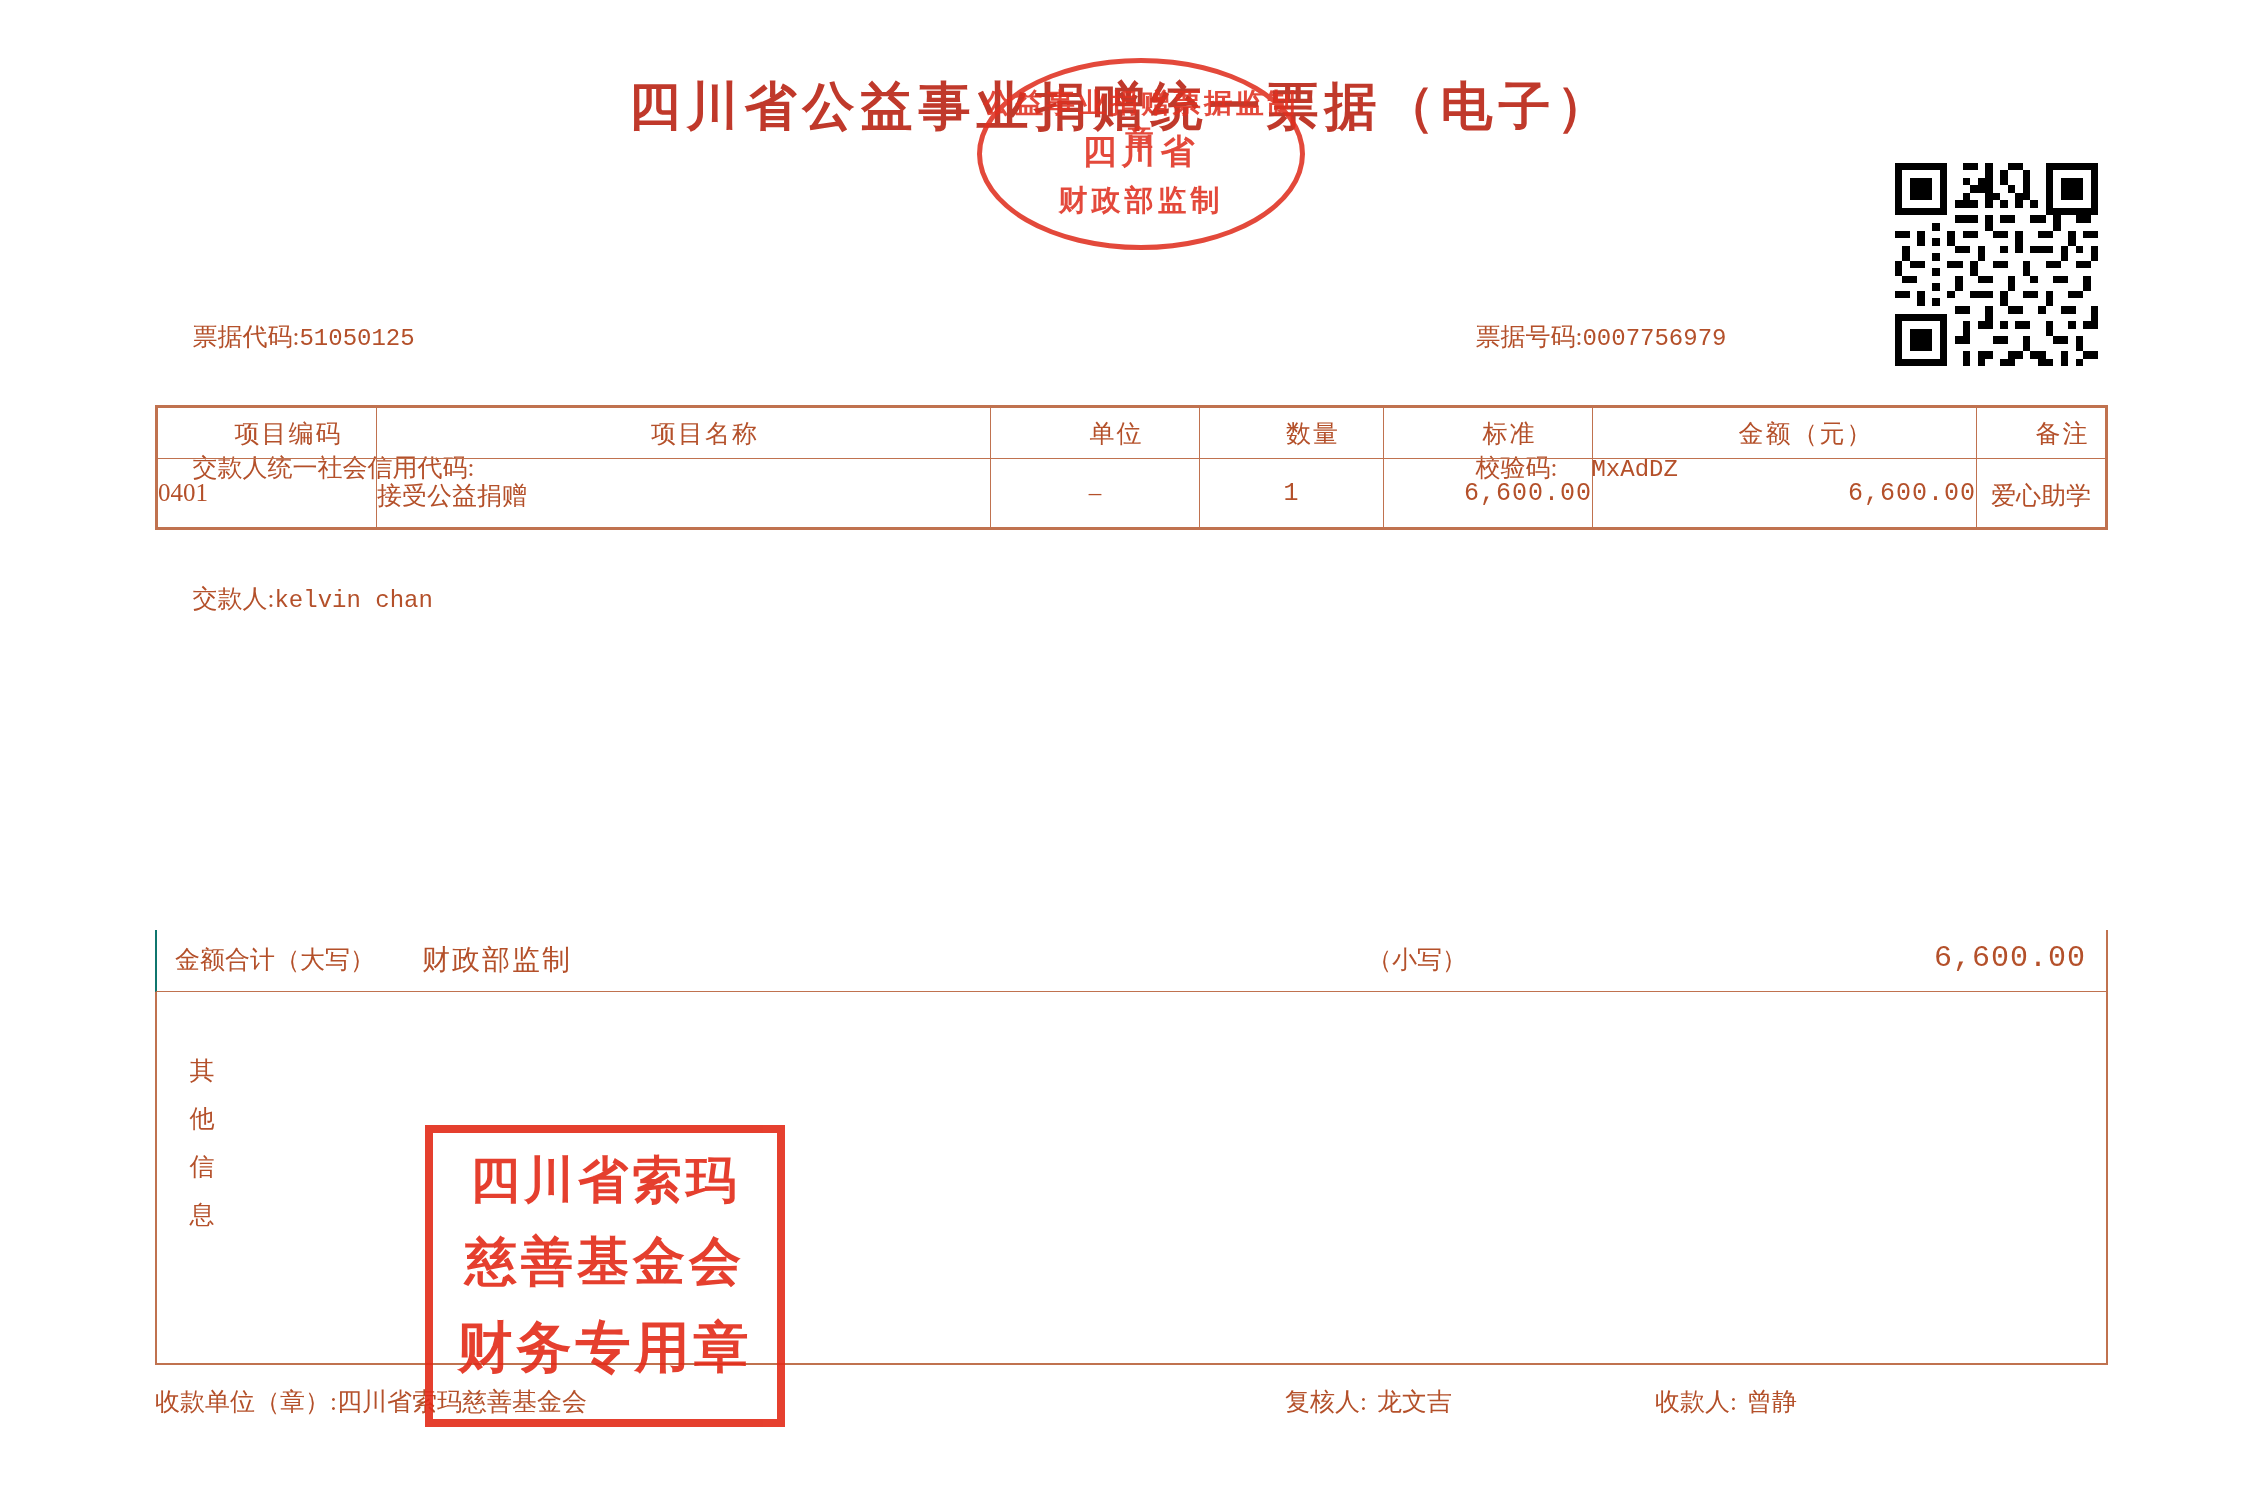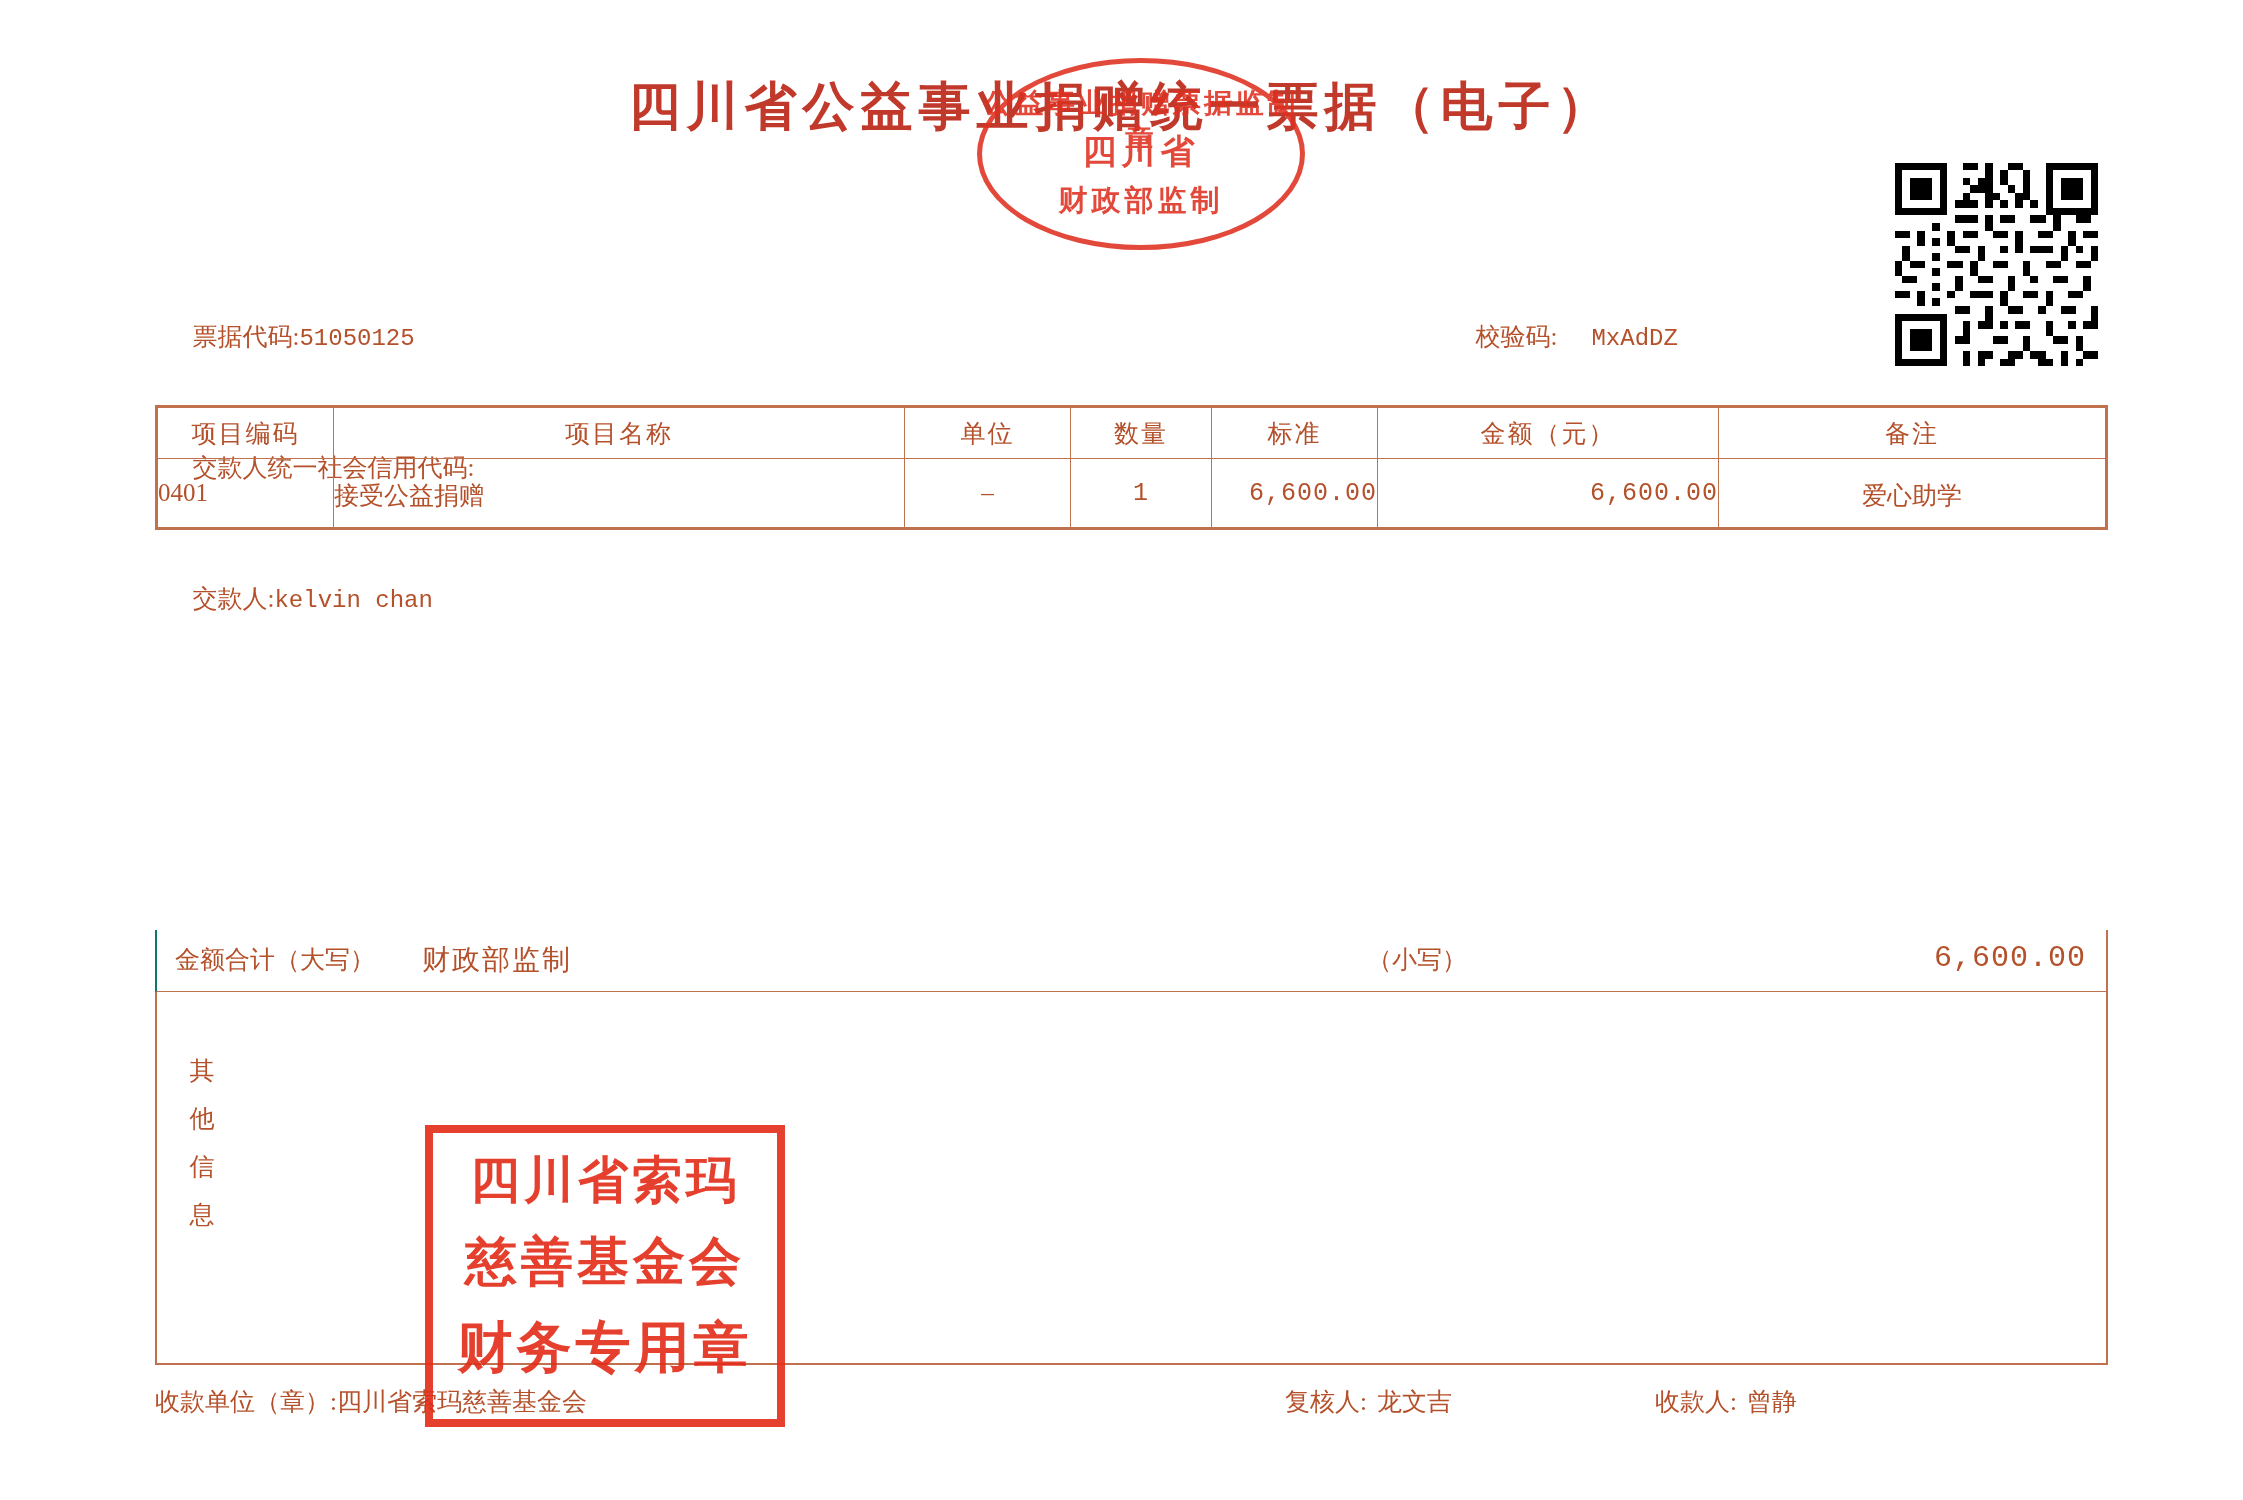--- a/index.html
+++ b/index.html
@@ -94,20 +94,21 @@
     border: 1px solid #c0724f;
     color: #b4502a;
     font-size: 25px;
     font-weight: normal;
     padding: 0;
   }
   .tbl thead th {
     height: 50px;
     text-align: center;
     letter-spacing: 2px;
+    padding-left: 43px;
   }
   .tbl tbody td {
     height: 48px;
     vertical-align: top;
     padding-top: 20px;
   }
   .body-row td { height: 440px; }
   .c-code   { width: 175px; text-align: left;  padding-left: 13px; }
   .c-name   { width: 570px; text-align: left;  padding-left: 38px; }
   .c-unit   { width: 165px; text-align: center; }
@@ -385,20 +386,23 @@
     <div class="meta-row">
       <span>交款人统一社会信用代码:</span><span class="mono"></span>
     </div>
     <div class="meta-row">
       <span>交款人:</span><span class="mono">kelvin chan</span>
     </div>
   </div>
 
   <div class="meta-right">
     <div class="meta-row">
+      <span>票据号码:</span><span class="mono">0007756979</span>
+    </div>
+    <div class="meta-row">
       <span>校验码:</span><span class="mono" style="margin-left:34px">MxAdDZ</span>
     </div>
   </div>
 
   <div class="tbl">
     <table>
       <thead>
         <tr>
           <th class="c-code" style="text-align:center">项目编码</th>
           <th class="c-name" style="text-align:center">项目名称</th>

